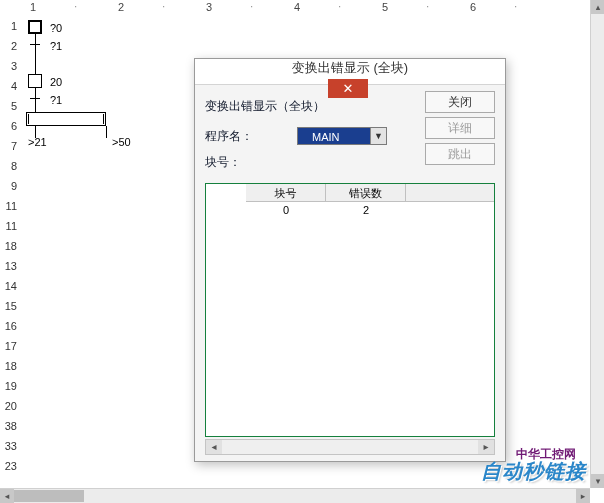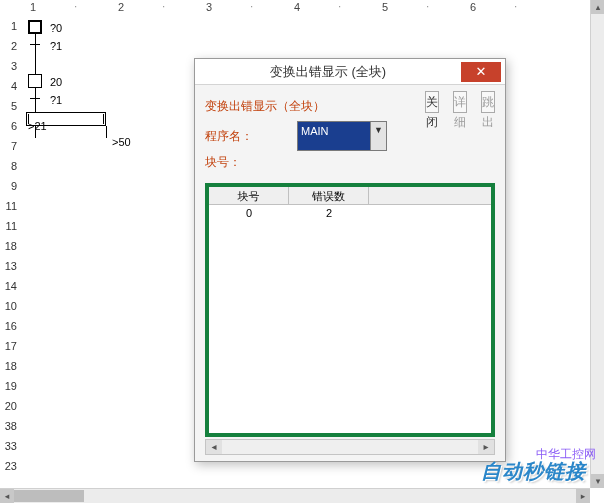--- a/index.html
+++ b/index.html
@@ -104,20 +104,21 @@
   background: #f4f4f4;
   border: 1px solid #9a9a9a;
   box-shadow: 2px 3px 10px rgba(0,0,0,0.25);
 }
 .titlebar {
   height: 26px;
   background: #fff;
   display: flex;
   align-items: center;
   border-bottom:1px solid #d4d4d4;
+  flex-direction:column;
 }
 .titlebar .title {
   flex:1;
   text-align:center;
   color:#333;
   font-size:13px;
 }
 .close-btn {
   width: 40px;
   height: 20px;
@@ -135,64 +136,65 @@
   height: calc(100% - 26px);
 }
 .form-row {
   display:flex;
   align-items:center;
   height: 22px;
   margin-bottom: 4px;
 }
 .form-row .flabel {
   width: 92px;
-  color:#c2410c;
+  color:#0f172a;
 }
 .dropdown {
   position: relative;
   width: 90px;
-  height: 30px;
+  height: 18px;
   background: #1a3e8f;
   color: #fff;
   font-size: 11px;
   line-height: 18px;
-  padding-left: 3px;
+  padding-left: 14px;
   border: 1px solid #7a7a7a;
 }
 .dropdown .arrow {
   position:absolute; right:0; top:0;
   width:16px; height:100%;
   background:#e3e3e3;
   border-left:1px solid #888;
   text-align:center; color:#333;
   font-size:9px; line-height:16px;
 }
 .btns-col {
   position:absolute;
   right: 10px; top: 6px;
   width: 70px;
-  display:flex; flex-direction:row; gap:14px;
+  display:flex; flex-direction:column; gap:4px;
 }
 .wbtn {
   height: 22px;
   border:1px solid #aaa;
   background:#f8f8f8;
   text-align:center;
   line-height:20px;
   color:#333;
   cursor:pointer;
 }
 .wbtn.disabled { color:#9b9b9b; cursor:default; }
 
 .list-area {
   position:absolute;
   left:10px; right:10px;
   top: 98px; bottom: 24px;
-  border:4px solid #15803d;
+  border:1px solid #15803d;
   background:#fff;
+  padding-left:40px;
 }
 .list-head {
   display:flex;
   height:18px;
   background:#efefef;
   border-bottom:1px solid #c0c0c0;
   font-size:11px;
 }
 .list-head div {
   text-align:center;
@@ -234,24 +236,24 @@
   right: 18px; bottom: 18px;
   font-size: 20px;
   font-weight: bold;
   font-style: italic;
   color: #2a86c9;
   text-shadow: 1px 1px 0 #fff, 2px 2px 2px rgba(0,0,0,0.2);
   letter-spacing: 1px;
 }
 .watermark2 {
   position:absolute;
-  right: 8px; bottom: 40px;
+  right: 28px; bottom: 40px;
   font-size: 12px;
-  font-weight: normal;
-  color: #8b5cf6;
+  font-weight: bold;
+  color: #701a75;
 }
 </style>
 </head>
 <body>
 
 <div class="canvas-area">
 
   <div class="ruler-h">
     <span style="left:12px">1</span>
     <span class="tick" style="left:56px">·</span>
@@ -275,21 +277,21 @@
       <div>5</div>
       <div>6</div>
     <div>7</div>
       <div>8</div>
       <div>9</div>
     <div>11</div>
       <div>11</div>
       <div>18</div>
     <div>13</div>
       <div>14</div>
-      <div>10</div>
+      <div>15</div>
     <div>16</div>
       <div>17</div>
       <div>18</div>
     <div>19</div>
       <div>20</div>
       <div>38</div>
     <div>33</div>
       <div>23</div>
   </div>
 
@@ -302,21 +304,21 @@
     <div class="vline" style="left:13px;top:26px;height:30px"></div>
     <div class="box" style="left:6px;top:56px;width:14px;height:14px"></div>
     <span class="lbl" style="left:28px;top:58px">20</span>
     <div class="vline" style="left:13px;top:70px;height:10px"></div>
     <div class="hline" style="left:8px;top:80px;width:10px"></div>
     <span class="lbl" style="left:28px;top:76px">?1</span>
     <div class="vline" style="left:13px;top:80px;height:14px"></div>
     <div class="box" style="left:4px;top:94px;width:80px;height:14px"></div>
     <div class="box" style="left:6px;top:96px;width:76px;height:10px;border-top:none;border-bottom:none"></div>
     <div class="vline" style="left:13px;top:108px;height:12px"></div>
-    <span class="lbl" style="left:6px;top:102px">&gt;21</span>
+    <span class="lbl" style="left:6px;top:118px">&gt;21</span>
     <div class="vline" style="left:84px;top:108px;height:12px"></div>
     <span class="lbl" style="left:90px;top:118px">&gt;50</span>
   </div>
 
   <div class="vscroll">
     <div class="btn">▴</div>
     <div class="btn down">▾</div>
   </div>
   <div class="hscroll">
     <div class="btn" style="left:0">◂</div>

